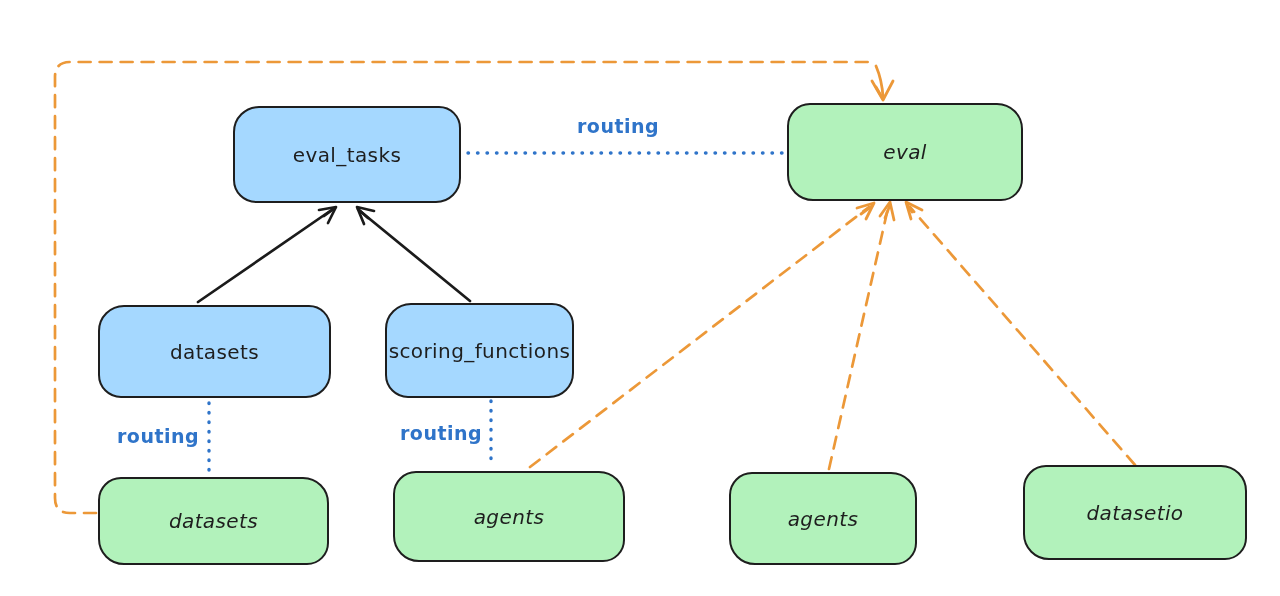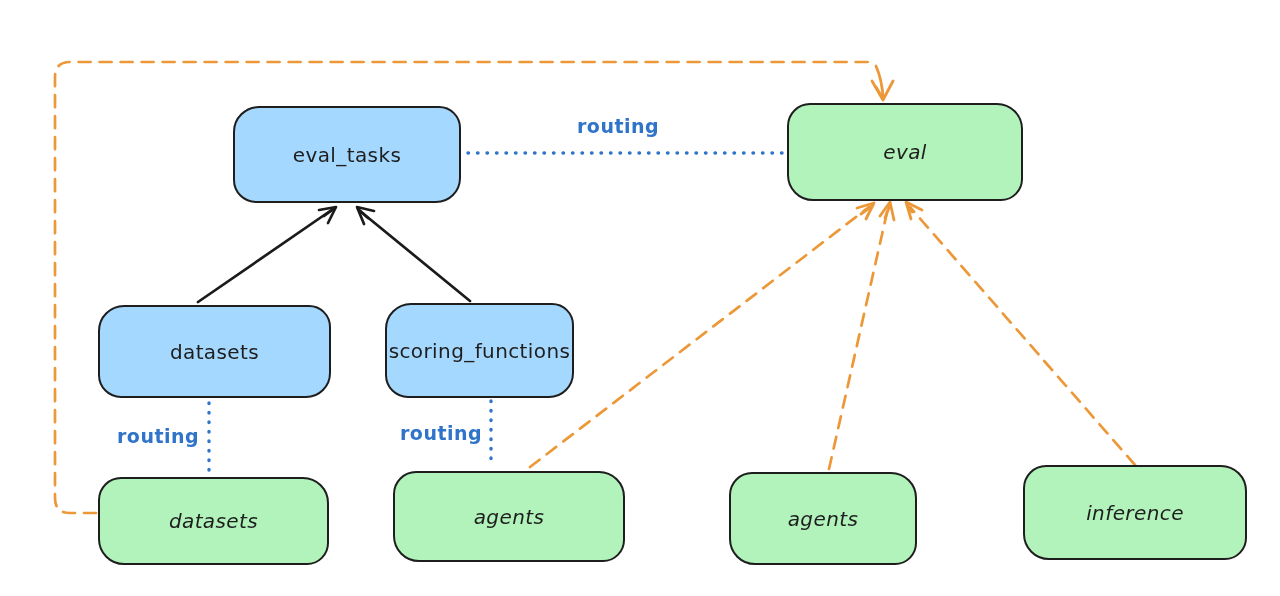--- a/index.html
+++ b/index.html
@@ -146,21 +146,21 @@
 
   <div class="node green" style="left:393px;top:471px;width:232px;height:91px">
     <span class="node-label">agents</span>
   </div>
 
   <div class="node green" style="left:729px;top:472px;width:188px;height:93px">
     <span class="node-label">agents</span>
   </div>
 
   <div class="node green" style="left:1023px;top:465px;width:224px;height:95px">
-    <span class="node-label">inference</span>
+    <span class="node-label">datasetio</span>
   </div>
 
   <div class="edge-label" style="left:577px;top:115px">routing</div>
 
   <div class="edge-label" style="left:117px;top:425px">routing</div>
 
   <div class="edge-label" style="left:400px;top:422px">routing</div>
 
 </div>
 

